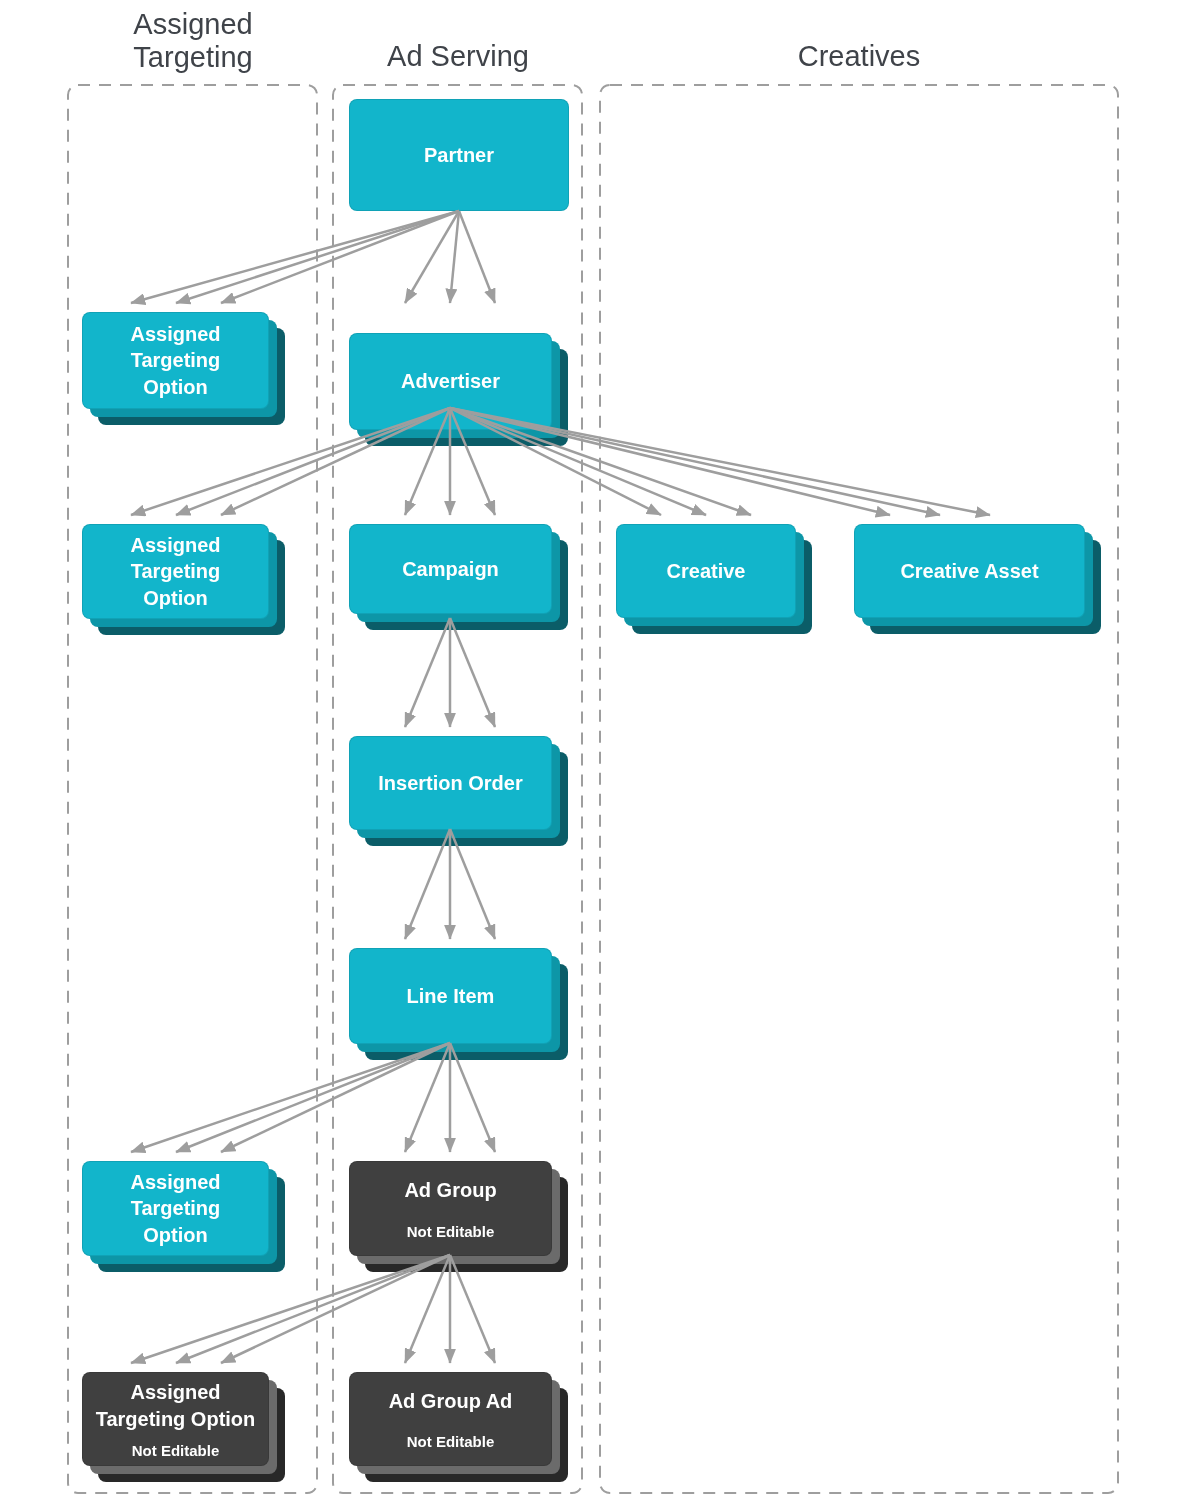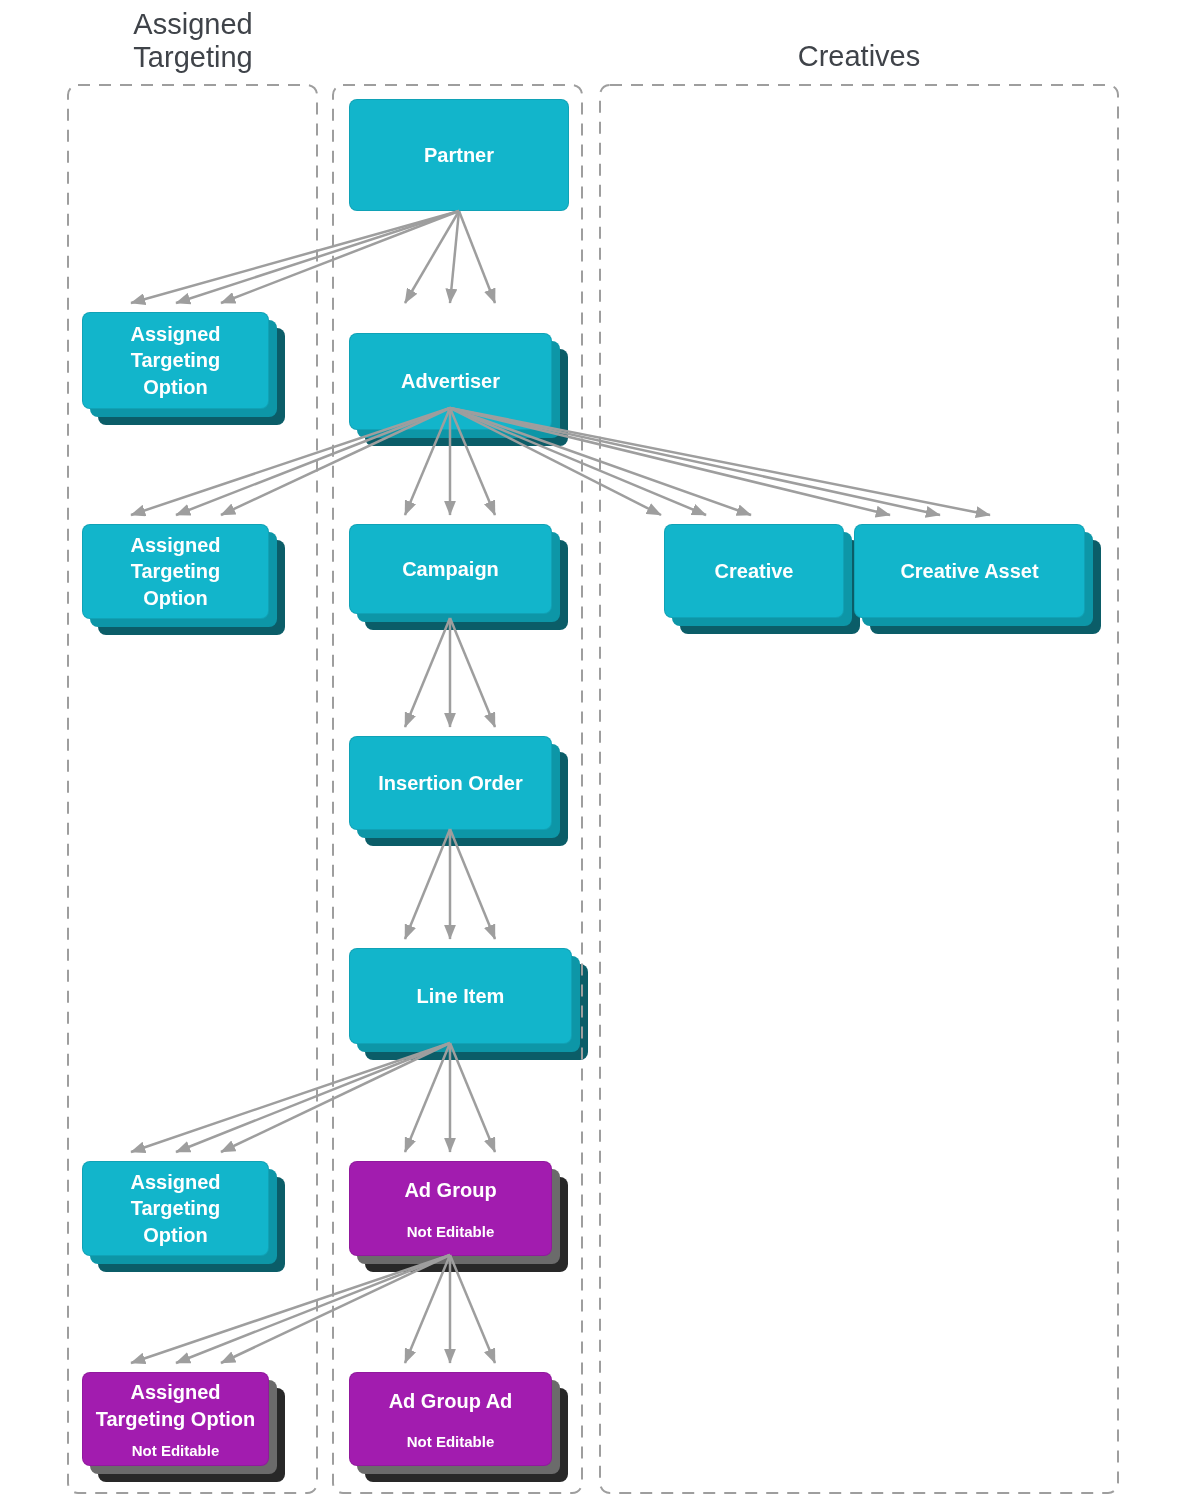--- a/index.html
+++ b/index.html
@@ -42,54 +42,55 @@
     align-items:center; justify-content:center;
     text-align:center; color:#ffffff; font-weight:bold;
   }
   .node-label{font-size:20px; line-height:1.32; white-space:pre-line;text-align:center;}
   .node-sublabel{font-size:15px; margin-top:19px;}
   #n-ato4 .node-sublabel{margin-top:10px;}
 
   .teal .face{background:#12b5cb;}
   .teal .l-mid{background:#0d96a7;}
   .teal .l-dark{background:#0b5d68;}
-  .gray .face{background:#a21caf;}
+  .gray .face{background:#404040;}
   .gray .l-mid{background:#6b6b6b;}
   .gray .l-dark{background:#282828;}
 
   
   #n-partner{       left:349px; top:99px;   width:220px; height:112px;}
   #n-advertiser{    left:349px; top:312px;  width:203px; height:97px;margin-top:21px;}
   #n-ato1{          left:82px;  top:312px;  width:187px; height:97px;}
   #n-ato2{          left:82px;  top:524px;  width:187px; height:95px;}
   #n-campaign{      left:349px; top:524px;  width:203px; height:90px;}
-  #n-creative{      left:616px; top:524px;  width:180px; height:94px;margin-left:48px;}
+  #n-creative{      left:616px; top:524px;  width:180px; height:94px;}
   #n-creative-asset{left:854px; top:524px;  width:231px; height:94px;}
   #n-insertion-order{left:349px;top:736px;  width:203px; height:94px;}
-  #n-line-item{     left:349px; top:948px;  width:203px; height:96px;padding-left:20px;}
+  #n-line-item{     left:349px; top:948px;  width:203px; height:96px;}
   #n-ato3{          left:82px;  top:1161px; width:187px; height:95px;}
   #n-ad-group{      left:349px; top:1161px; width:203px; height:95px;}
   #n-ato4{          left:82px;  top:1372px; width:187px; height:94px;}
   #n-ad-group-ad{   left:349px; top:1372px; width:203px; height:94px;}
 
   
   svg.overlay{
     position:absolute; left:0; top:0; z-index:3;
     pointer-events:none;
   }
   .colrect{fill:none; stroke:#9e9e9e; stroke-width:2; stroke-dasharray:12 9;}
   .edge{stroke:#9e9e9e; stroke-width:2.5; fill:none;}
 </style>
 </head>
 <body>
 
 <div class="canvas">
 
   <div class="col-header" id="hdr-assigned-targeting">Assigned
 Targeting</div>
+  <div class="col-header" id="hdr-ad-serving">Ad Serving</div>
   <div class="col-header" id="hdr-creatives">Creatives</div>
 
   <div class="node teal" id="n-partner">
     <div class="face">
       <span class="node-label">Partner</span>
     </div>
   </div>
 
   <div class="node teal" id="n-ato1">
     <div class="layer l-dark"></div>

